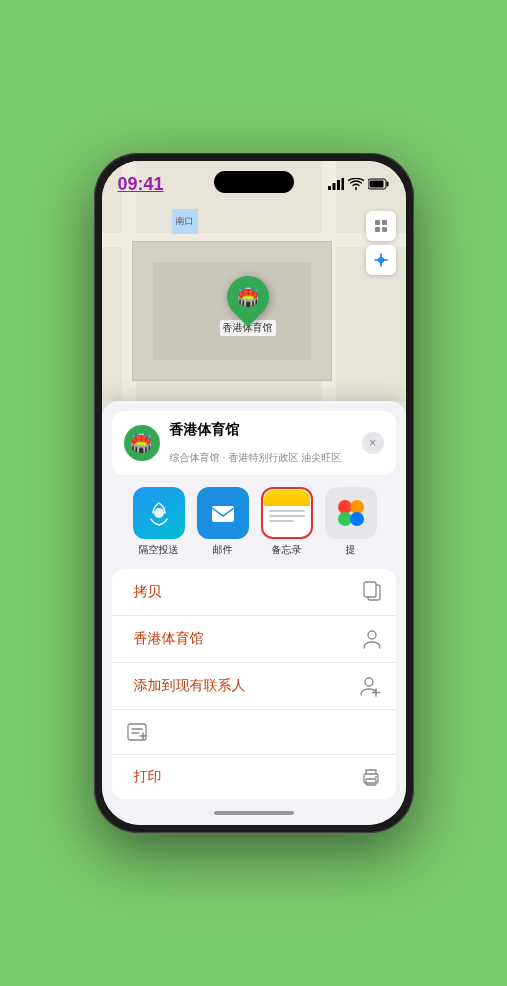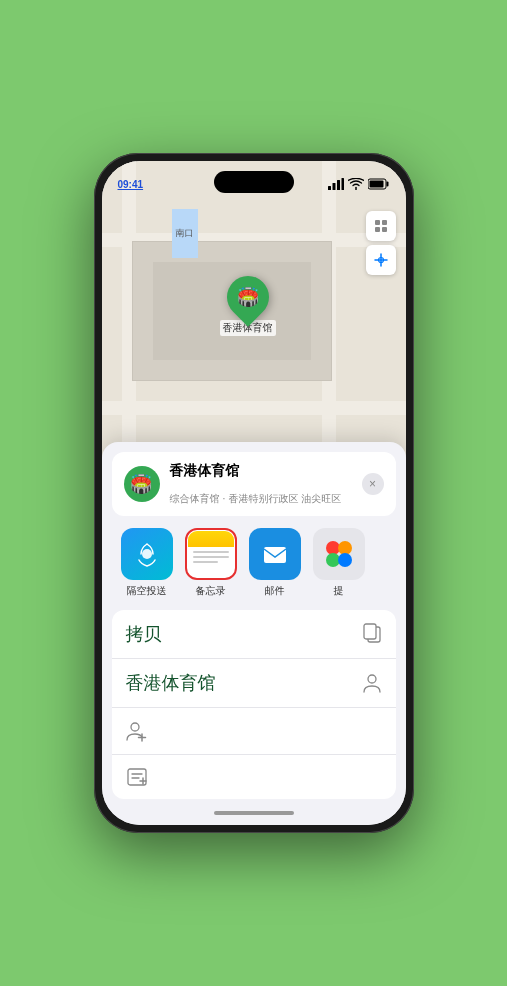--- a/index.html
+++ b/index.html
@@ -38,23 +38,23 @@
       left: 0;
       right: 0;
       height: 38px;
       display: flex;
       align-items: center;
       justify-content: space-between;
       padding: 8px 16px 0;
       z-index: 10;
     }
     .status-time {
-      font-size: 10px;
+      font-size: 18px;
       font-weight: 600;
-      color: #1d4ed8;
+      color: #a21caf;
       text-decoration: underline;
     }
     .status-icons {
       display: flex;
       align-items: center;
       gap: 4px;
       font-size: 11px;
       color: #000;
     }
     
@@ -116,21 +116,21 @@
     .road2 { top: 240px; left: 0; right: 0; }
     .road3 { left: 20px; top: 0; bottom: 0; }
     .road4 { left: 220px; top: 0; bottom: 0; }
     .map-label-area {
       position: absolute;
       top: 48px;
       left: 70px;
       font-size: 9px;
       color: #555;
       background: #b8d8f8;
-      padding: 18px 4px;
+      padding: 6px 4px;
       border-radius: 0;
     }
     
     .map-controls {
       position: absolute;
       top: 50px;
       right: 10px;
       display: flex;
       flex-direction: column;
       gap: 0;
@@ -237,21 +237,21 @@
       justify-content: center;
       font-size: 12px;
       color: #888;
       cursor: pointer;
       flex-shrink: 0;
     }
     
     .share-apps-row {
       display: flex;
       gap: 6px;
-      padding: 12px 16px 6px;
+      padding: 12px 28px 6px;
       overflow-x: hidden;
     }
     .share-app {
       display: flex;
       flex-direction: column;
       align-items: center;
       gap: 4px;
       min-width: 58px;
     }
     .share-app-icon {
@@ -282,22 +282,23 @@
       display: flex;
       align-items: center;
       justify-content: space-between;
       padding: 12px 14px;
       border-bottom: 0.5px solid #e5e5ea;
     }
     .action-item:last-child {
       border-bottom: none;
     }
     .action-label {
-      font-size: 18px;
-      color: #14532d;
+      font-size: 14px;
+      color: #c2410c;
+      margin-left: 8px;
     }
     
     .home-indicator {
       height: 20px;
       display: flex;
       align-items: center;
       justify-content: center;
       padding-bottom: 4px;
     }
     .home-bar {
@@ -399,43 +400,43 @@
               <circle cx="14" cy="14" r="5" fill="white" opacity="0.9"></circle>
               <path d="M14 4 Q20 8 20 14 M14 4 Q8 8 8 14" stroke="white" stroke-width="1.5" fill="none" stroke-linecap="round"></path>
               <path d="M6 20 Q8 24 14 26 Q20 24 22 20" stroke="white" stroke-width="1.5" fill="none" stroke-linecap="round"></path>
             </svg>
           </div>
           <span class="share-app-label">隔空投送</span>
         </div>
 
 
         <div class="share-app">
+          <div class="share-app-icon app-mail">
+            <svg width="30" height="30" viewBox="0 0 30 30">
+              <rect x="4" y="8" width="22" height="16" rx="2" fill="white"></rect>
+              <path d="M4 10 L15 18 L26 10" stroke="#1a8ee1" stroke-width="1.5" fill="none"></path>
+            </svg>
+          </div>
+          <span class="share-app-label">邮件</span>
+        </div>
+
+        <div class="share-app">
           <div style="width:52px;height:52px;border-radius:12px;border:2px solid #e63030;overflow:hidden;background:white;display:flex;align-items:center;justify-content:center;">
             <div style="width:46px;height:46px;border-radius:9px;overflow:hidden;background:white;">
 
               <div style="height:16px;background:linear-gradient(180deg,#ffd60a,#ffc300);width:100%;"></div>
 
               <div style="padding:4px 5px;display:flex;flex-direction:column;gap:3px;background:white;">
                 <div style="height:2px;background:#ccc;border-radius:1px;"></div>
                 <div style="height:2px;background:#ccc;border-radius:1px;"></div>
                 <div style="height:2px;background:#ccc;border-radius:1px;width:70%;"></div>
               </div>
             </div>
           </div>
           <span class="share-app-label">备忘录</span>
-        </div>
-
-        <div class="share-app">
-          <div class="share-app-icon app-mail">
-            <svg width="30" height="30" viewBox="0 0 30 30">
-              <rect x="4" y="8" width="22" height="16" rx="2" fill="white"></rect>
-              <path d="M4 10 L15 18 L26 10" stroke="#1a8ee1" stroke-width="1.5" fill="none"></path>
-            </svg>
-          </div>
-          <span class="share-app-label">邮件</span>
         </div>
 
         <div class="share-app">
           <div style="width:52px;height:52px;border-radius:12px;overflow:hidden;display:flex;align-items:center;justify-content:center;background:#e5e5ea;">
             <svg width="28" height="28" viewBox="0 0 28 28">
               <circle cx="8" cy="8" r="7" fill="#ff3b30"></circle>
               <circle cx="20" cy="8" r="7" fill="#ff9500"></circle>
               <circle cx="8" cy="20" r="7" fill="#34c759"></circle>
               <circle cx="20" cy="20" r="7" fill="#007aff"></circle>
             </svg>
@@ -457,35 +458,45 @@
 
         <div class="action-item">
           <span class="action-label">香港体育馆</span>
           <svg width="20" height="22" viewBox="0 0 20 22">
             <circle cx="10" cy="7" r="4" stroke="#888" stroke-width="1.3" fill="none"></circle>
             <path d="M2 20 Q2 14 10 14 Q18 14 18 20" stroke="#888" stroke-width="1.3" fill="none" stroke-linecap="round"></path>
           </svg>
         </div>
 
         <div class="action-item">
+          <span class="action-label">添加到现有联系人</span>
           <svg width="22" height="22" viewBox="0 0 22 22">
             <circle cx="9" cy="7" r="4" stroke="#888" stroke-width="1.3" fill="none"></circle>
             <path d="M1 20 Q1 14 9 14 Q14 14 16 17" stroke="#888" stroke-width="1.3" fill="none" stroke-linecap="round"></path>
             <path d="M16 14 L16 21 M12.5 17.5 L19.5 17.5" stroke="#888" stroke-width="1.5" stroke-linecap="round"></path>
           </svg>
         </div>
 
         <div class="action-item">
           <svg width="22" height="20" viewBox="0 0 22 20">
             <rect x="2" y="2" width="18" height="16" rx="2" stroke="#888" stroke-width="1.3" fill="none"></rect>
             <path d="M6 7 L16 7 M6 11 L13 11" stroke="#888" stroke-width="1.3" stroke-linecap="round"></path>
             <path d="M14 14 L20 14 M17 11 L17 17" stroke="#888" stroke-width="1.5" stroke-linecap="round"></path>
           </svg>
         </div>
 
+        <div class="action-item">
+          <span class="action-label">打印</span>
+          <svg width="22" height="20" viewBox="0 0 22 20">
+            <rect x="4" y="7" width="14" height="9" rx="1.5" stroke="#888" stroke-width="1.3" fill="none"></rect>
+            <path d="M6 7 L6 3 L16 3 L16 7" stroke="#888" stroke-width="1.3" fill="none"></path>
+            <rect x="6" y="12" width="10" height="6" rx="1" stroke="#888" stroke-width="1.3" fill="none"></rect>
+            <circle cx="16" cy="10" r="1" fill="#888"></circle>
+          </svg>
+        </div>
 
       </div>
 
       <div class="home-indicator">
         <div class="home-bar"></div>
       </div>
 
     </div>
   </div>
 </div>

